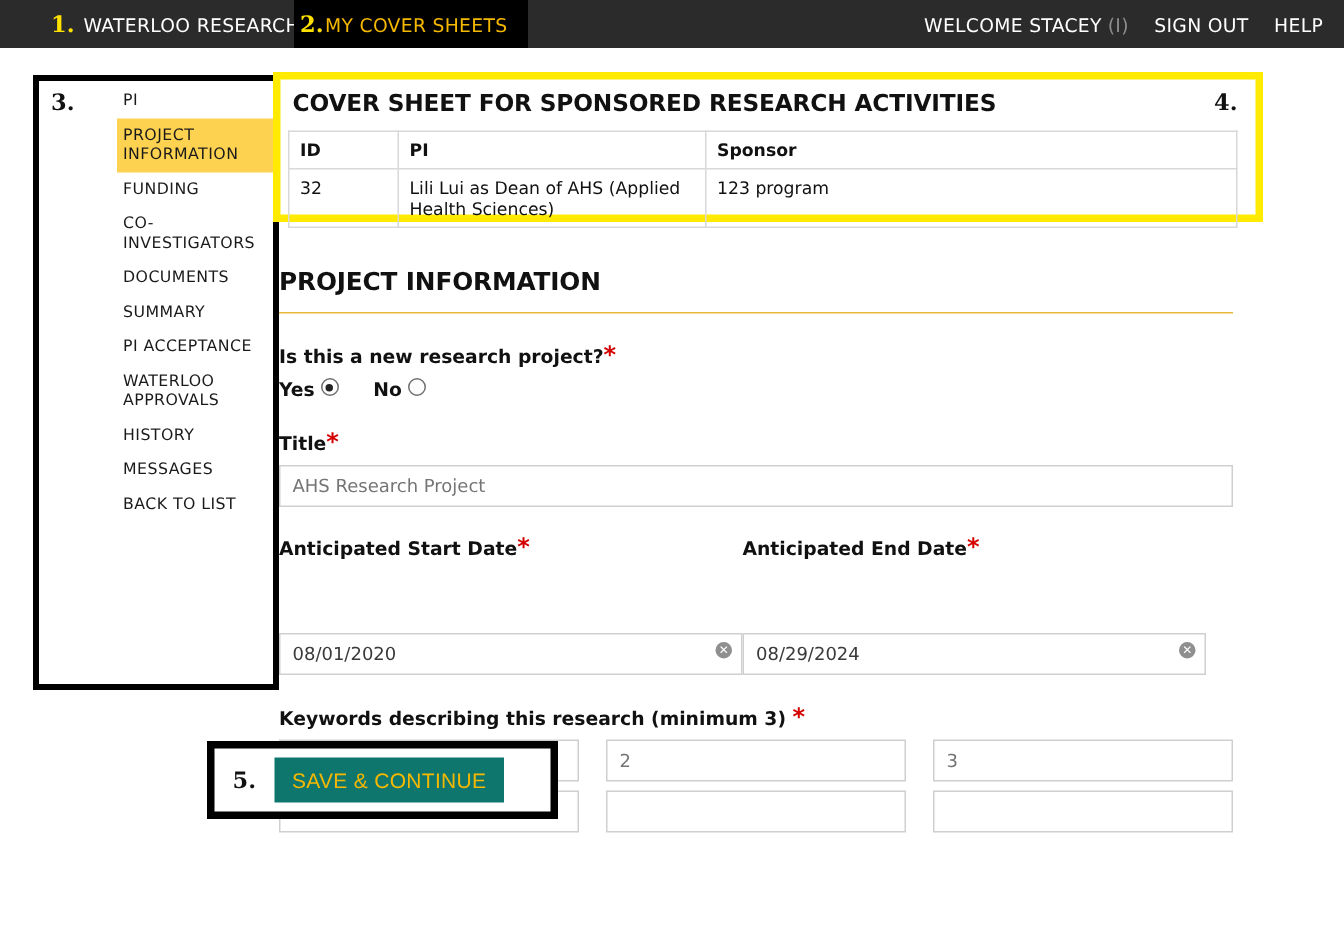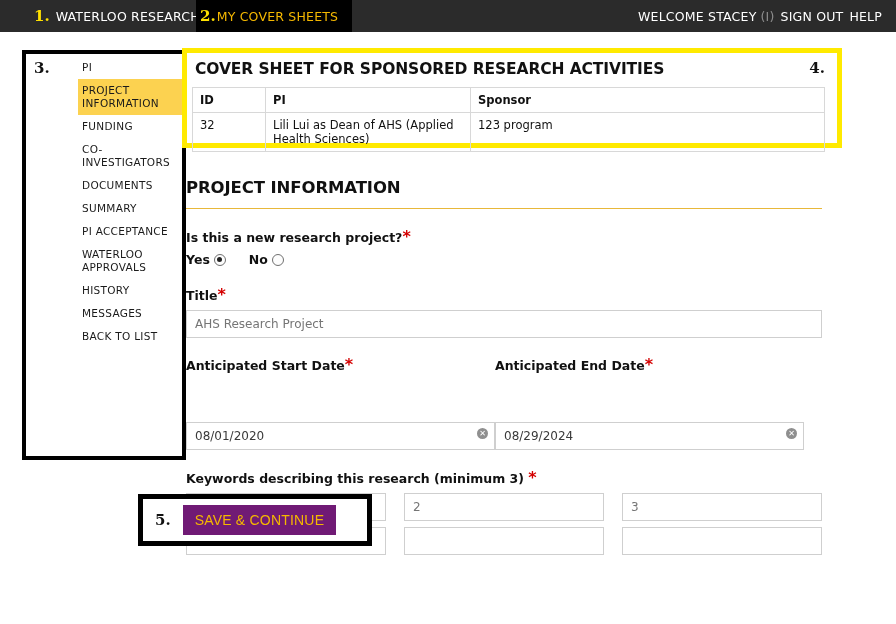--- a/index.html
+++ b/index.html
@@ -61,21 +61,21 @@
     color: #f5b800;
     font-size: 12.5px;
     letter-spacing: .2px;
   }
   .topright {
     position: absolute;
     right: 14px; top: 0;
     height: 32px;
     display: flex;
     align-items: center;
-    gap: 6px;
+    gap: 17px;
   }
   .topright span {
     color: #ffffff;
     font-size: 12.5px;
     letter-spacing: .2px;
   }
   .dim { color: #8d8d8d !important; margin-left: 4px; }
 
   
   .sidebar-box {
@@ -170,21 +170,21 @@
   .lbl {
     font-size: 12.5px;
     font-weight: bold;
     color: #111111;
   }
   .req { color: #d40000; font-weight: bold; }
   .q-block { margin-top: 18px; }
   .radios {
     margin-top: 6px;
     display: flex;
-    align-items: center;
+    align-items: flex-start;
     gap: 4px;
     font-size: 12.5px;
     font-weight: bold;
     color: #111111;
   }
   .radio {
     width: 12px; height: 12px;
     border: 1px solid #707070;
     border-radius: 50%;
     background: #fdfdfd;
@@ -251,21 +251,21 @@
     left: 138px; top: 494px;
     width: 234px; height: 52px;
     border: 5px solid #000000;
     background: #ffffff;
     box-sizing: border-box;
     display: flex;
     align-items: center;
   }
   .save-ann { margin-left: 12px; margin-right: 12px; }
   .save-btn {
-    background: #701a75;
+    background: #0f766e;
     color: #f5b800;
     border: none;
     font-size: 14px;
     font-family: "Liberation Sans", sans-serif;
     padding: 7px 12px;
     letter-spacing: .2px;
     cursor: pointer;
   }
 </style>
 </head>

